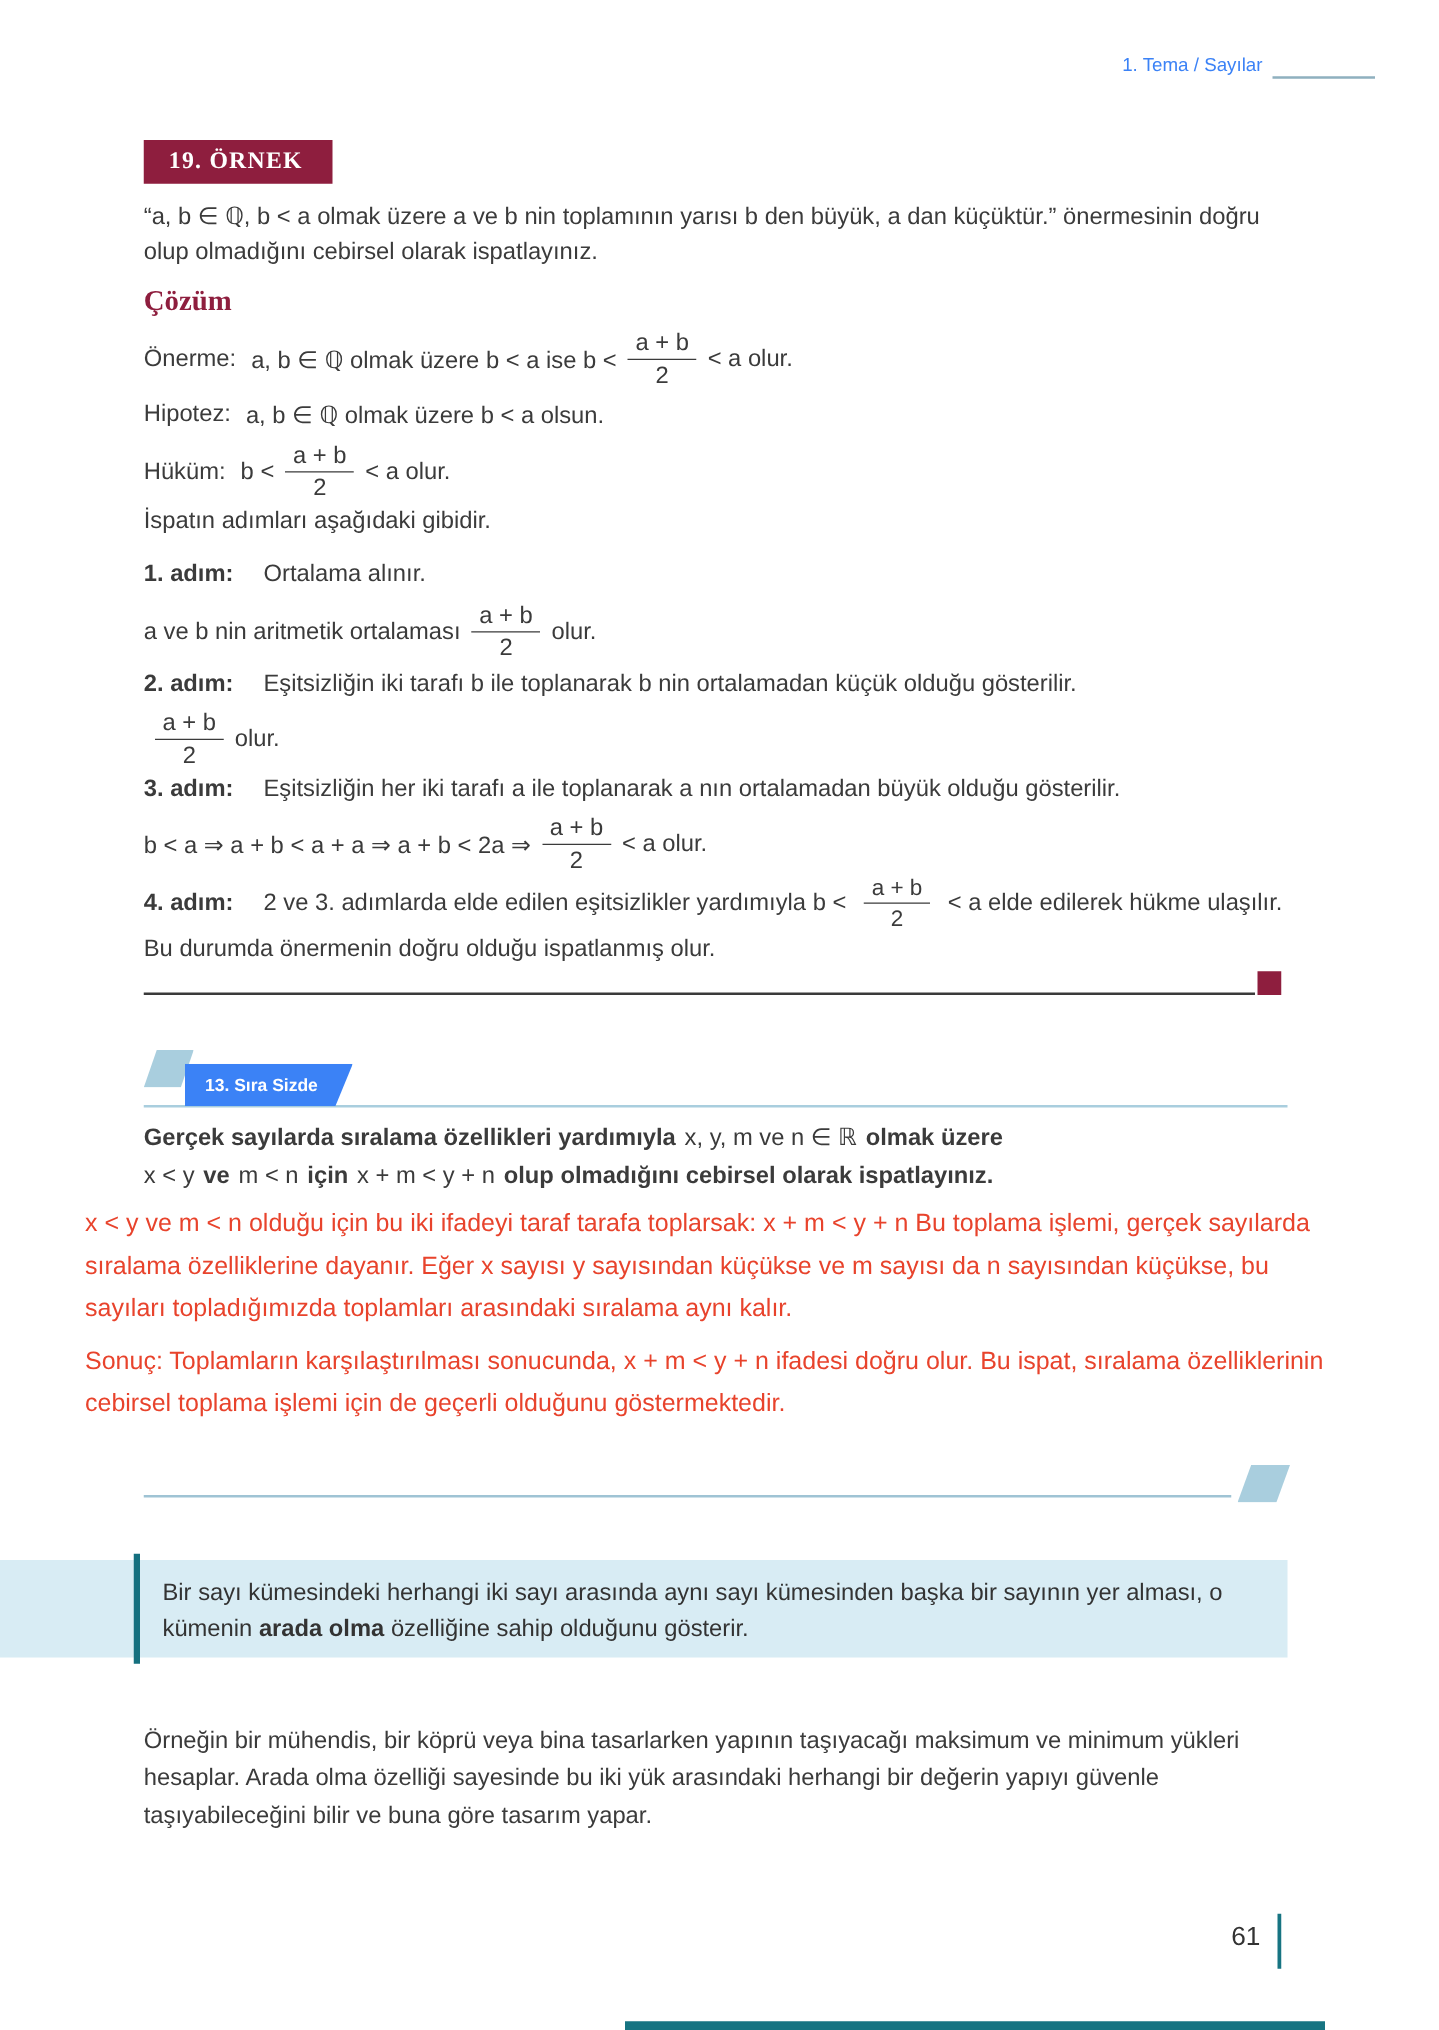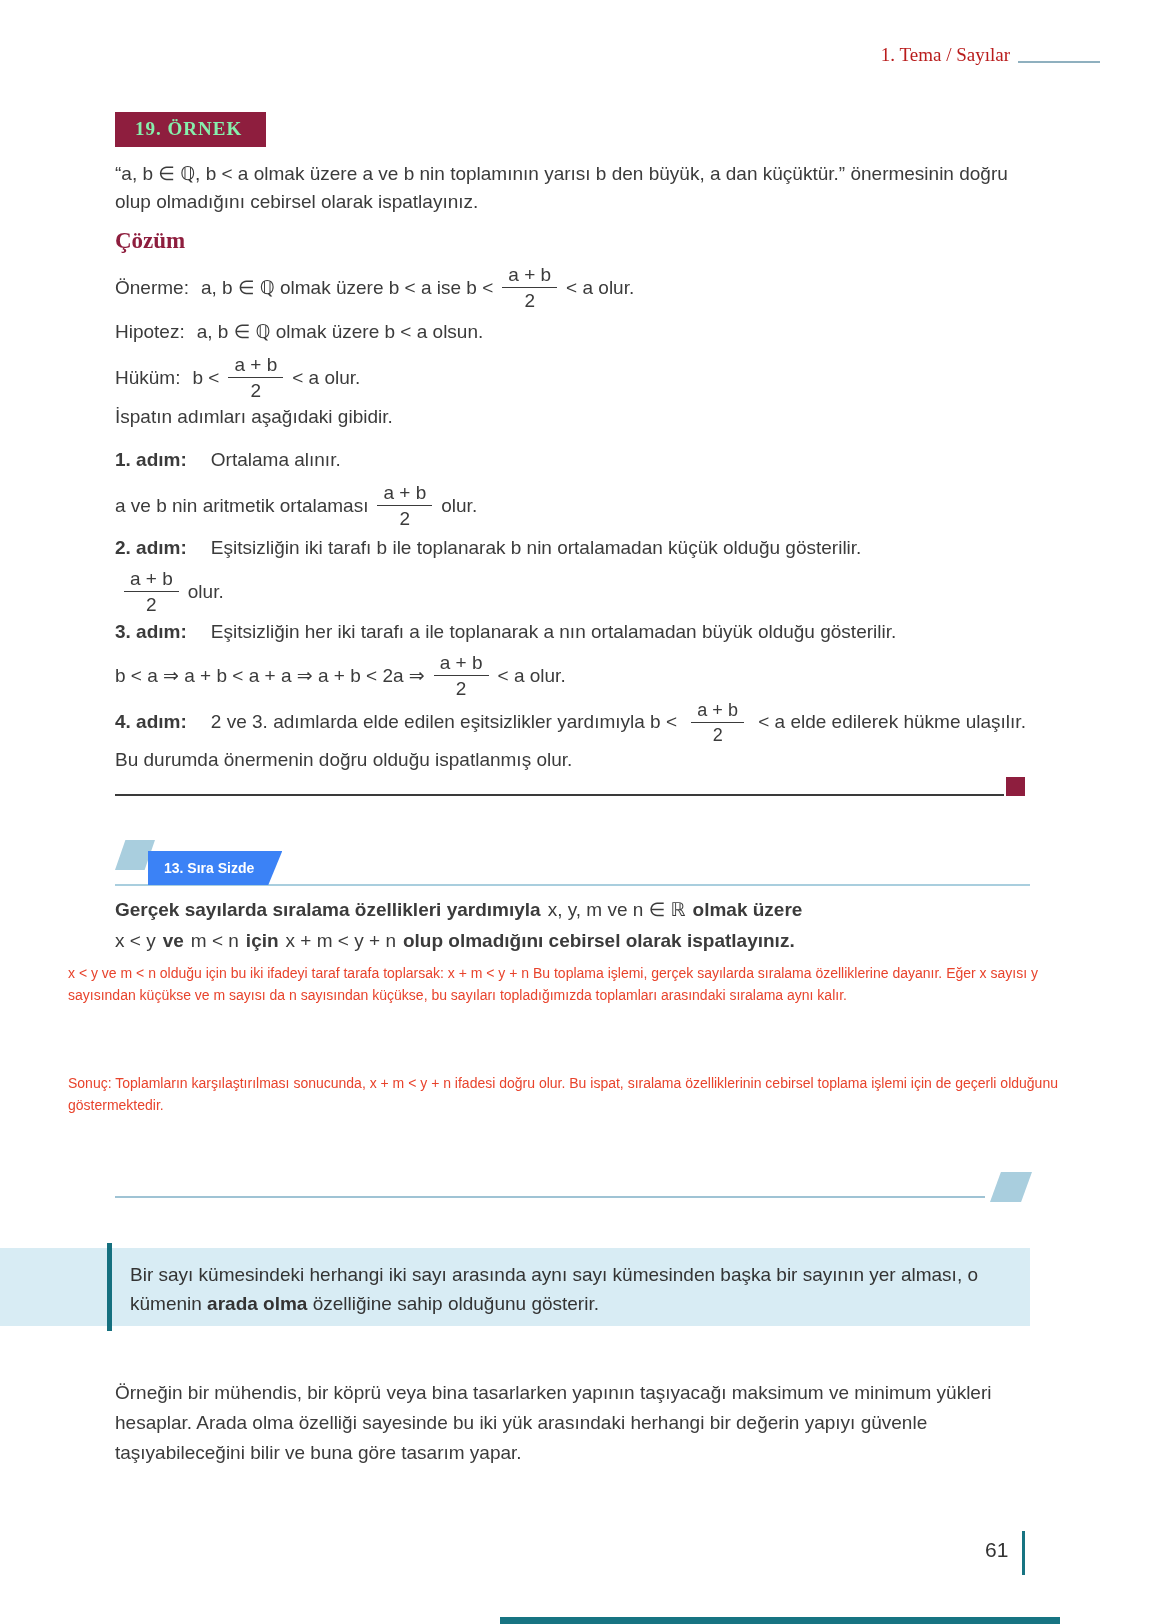--- a/index.html
+++ b/index.html
@@ -5,26 +5,26 @@
   * { margin:0; padding:0; box-sizing:border-box; }
   html,body { width:1151px; }
   body {
     position:relative; width:1151px; height:1624px; background:#ffffff;
     font-family:"Liberation Sans", sans-serif; color:#3b3b3b; font-size:19px;
     overflow:hidden;
   }
   .abs { position:absolute; }
 
   
-  .page-header { top:44px; right:141px; font-family:Liberation Serif, serif; color:#b91c1c; font-size:19px; }
+  .page-header { top:44px; right:141px; font-family:Liberation Sans, sans-serif; color:#3b82f6; font-size:15px; }
   .header-rule { top:61px; left:1018px; width:82px; height:2px; background:#8fb0bf; }
 
   
   .example-badge {
-    top:112px; left:115px; background:#8e1e3e; color:#86efac;
+    top:112px; left:115px; background:#8e1e3e; color:#ffffff;
     font-family:"Liberation Serif", serif; font-weight:bold; font-size:19px;
     padding:6px 24px 7px 20px; letter-spacing:1px;
   }
 
   .intro { top:160px; left:115px; width:925px; line-height:28px; }
 
   .cozum { top:228px; left:115px; font-family:"Liberation Serif", serif; font-weight:bold; font-size:23px; color:#8e1e3e; }
 
   .math-row { display:flex; align-items:center; left:115px; }
   .lbl { font-weight:normal; margin-right:12px; white-space:nowrap; }
@@ -57,21 +57,21 @@
   .ss-underline { top:884px; left:115px; width:915px; height:2px; background:#a9cede; }
   .ss-badge { top:851px; left:148px; height:34px; line-height:34px; background:#3b82f6; color:#ffffff;
               font-weight:bold; font-size:14px; padding:0 28px 0 16px;
               clip-path:polygon(0 0,100% 0,calc(100% - 14px) 100%,0 100%); }
   .ss-line { left:115px; width:925px; }
   .ss-line1 { top:898px; }
   .ss-line2 { top:930px; }
   .seg { margin-right:7px; }
   .seg.b { font-weight:bold; }
 
-  .answer { left:68px; width:995px; color:#e8432c; font-size:14px; line-height:22px; }
+  .answer { left:68px; width:995px; color:#e8432c; font-size:20px; line-height:34px; }
   .answer1 { top:962px; }
   .answer2 { top:1072px; }
 
   .sep2-line { top:1196px; left:115px; width:870px; height:2px; background:#9fc3d4; }
   .sep2-para { top:1172px; left:990px; width:42px; height:30px; background:#a9cede;
                clip-path:polygon(26% 0,100% 0,74% 100%,0 100%); }
 
   .info-box { top:1248px; left:0; width:1030px; height:78px; background:#d8ecf4; }
   .info-accent { top:1243px; left:107px; width:5px; height:88px; background:#15707f; }
   .info-text { top:1260px; left:130px; width:895px; line-height:29px; color:#333333; }

